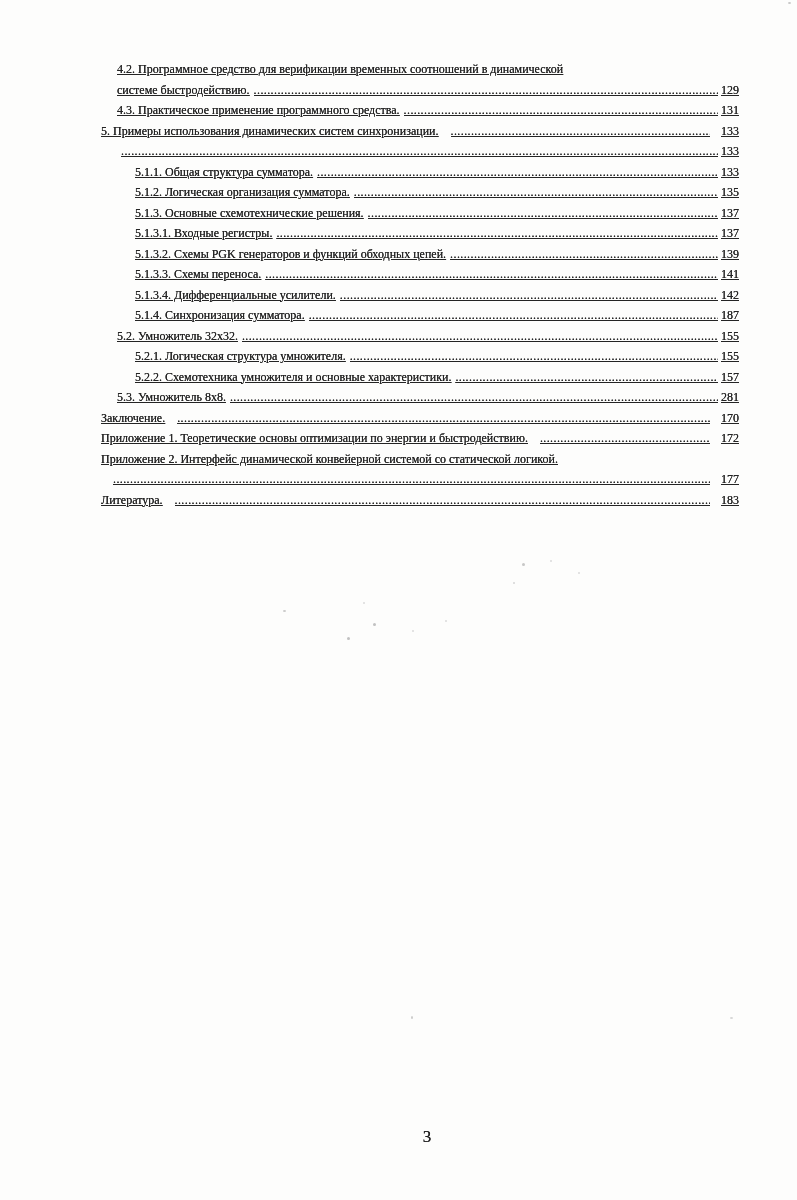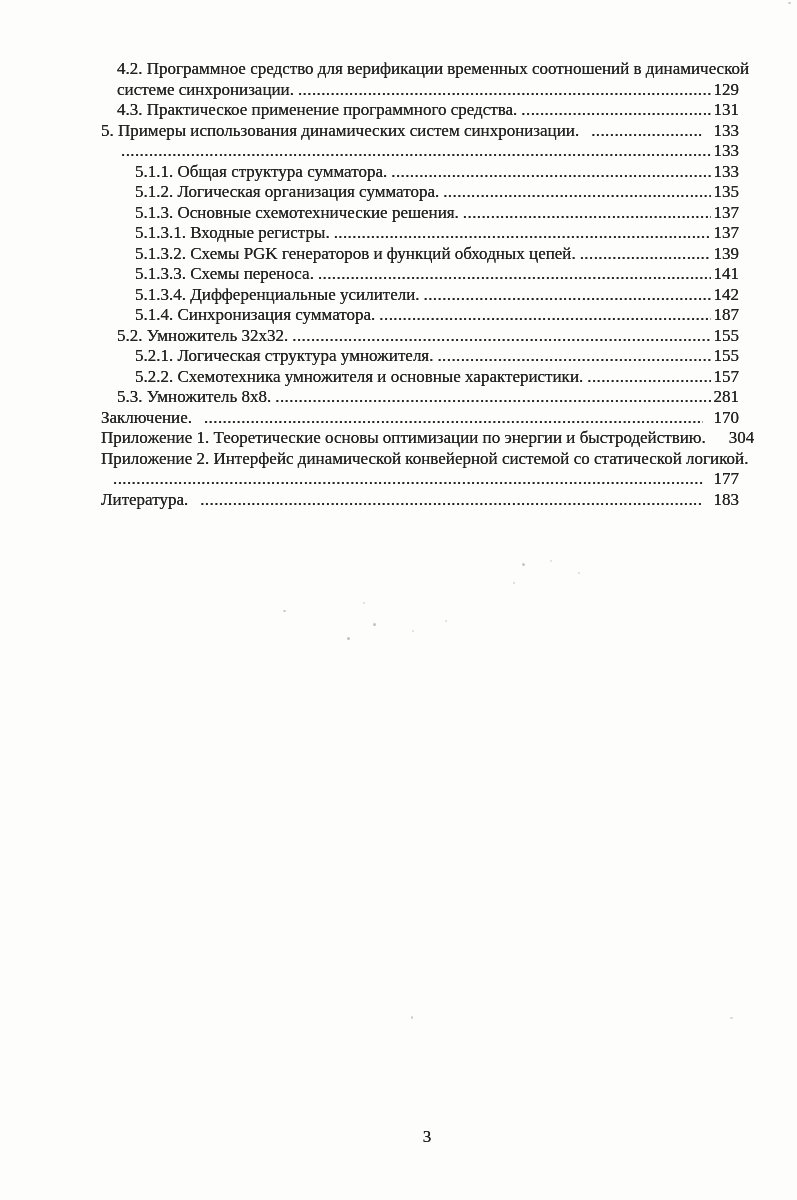--- a/index.html
+++ b/index.html
@@ -17,23 +17,24 @@
   }
   .page {
     position: absolute;
     inset: 0;
   }
   .toc {
     position: absolute;
     left: 101px;
     right: 58px;
     top: 59px;
-    font-size: 17px;
+    font-size: 12px;
     line-height: 20.5px;
     text-shadow: 0 0 0.6px currentColor; 
+    text-decoration: underline;
   }
   .row {
     display: flex;
     align-items: baseline;
     white-space: nowrap;
   }
   .row.indent-0 { padding-left: 0; gap: 8px; }
   .row.indent-1 { padding-left: 16px; }
   .row.indent-2 { padding-left: 34px; }
   .txt {
@@ -72,21 +73,21 @@
 <body>
 
 <div class="page">
 
   <div class="toc" id="toc">
       <div class="row indent-1">
       <span class="txt">4.2. Программное средство для верификации временных соотношений в динамической</span>
 
     </div>
       <div class="row indent-1">
-      <span class="txt">системе синхронизации.</span>
+      <span class="txt">системе быстродействию.</span>
       <span class="leader" aria-hidden="true">................................................................................................................................................................................................................................................</span>
       <span class="pagenum">129</span>
     </div>
       <div class="row indent-1">
       <span class="txt">4.3. Практическое применение программного средства.</span>
       <span class="leader" aria-hidden="true">................................................................................................................................................................................................................................................</span>
       <span class="pagenum">131</span>
     </div>
       <div class="row indent-0">
       <span class="txt">5. Примеры использования динамических систем синхронизации.</span>
@@ -158,21 +159,21 @@
       <span class="pagenum">281</span>
     </div>
       <div class="row indent-0">
       <span class="txt">Заключение.</span>
       <span class="leader" aria-hidden="true">................................................................................................................................................................................................................................................</span>
       <span class="pagenum">170</span>
     </div>
       <div class="row indent-0">
       <span class="txt">Приложение 1. Теоретические основы оптимизации по энергии и быстродействию.</span>
       <span class="leader" aria-hidden="true">................................................................................................................................................................................................................................................</span>
-      <span class="pagenum">304</span>
+      <span class="pagenum">172</span>
     </div>
       <div class="row indent-0">
       <span class="txt">Приложение 2. Интерфейс динамической конвейерной системой со статической логикой.</span>
 
     </div>
       <div class="row indent-0">
       <span class="txt"></span>
       <span class="leader" aria-hidden="true">................................................................................................................................................................................................................................................</span>
       <span class="pagenum">177</span>
     </div>

